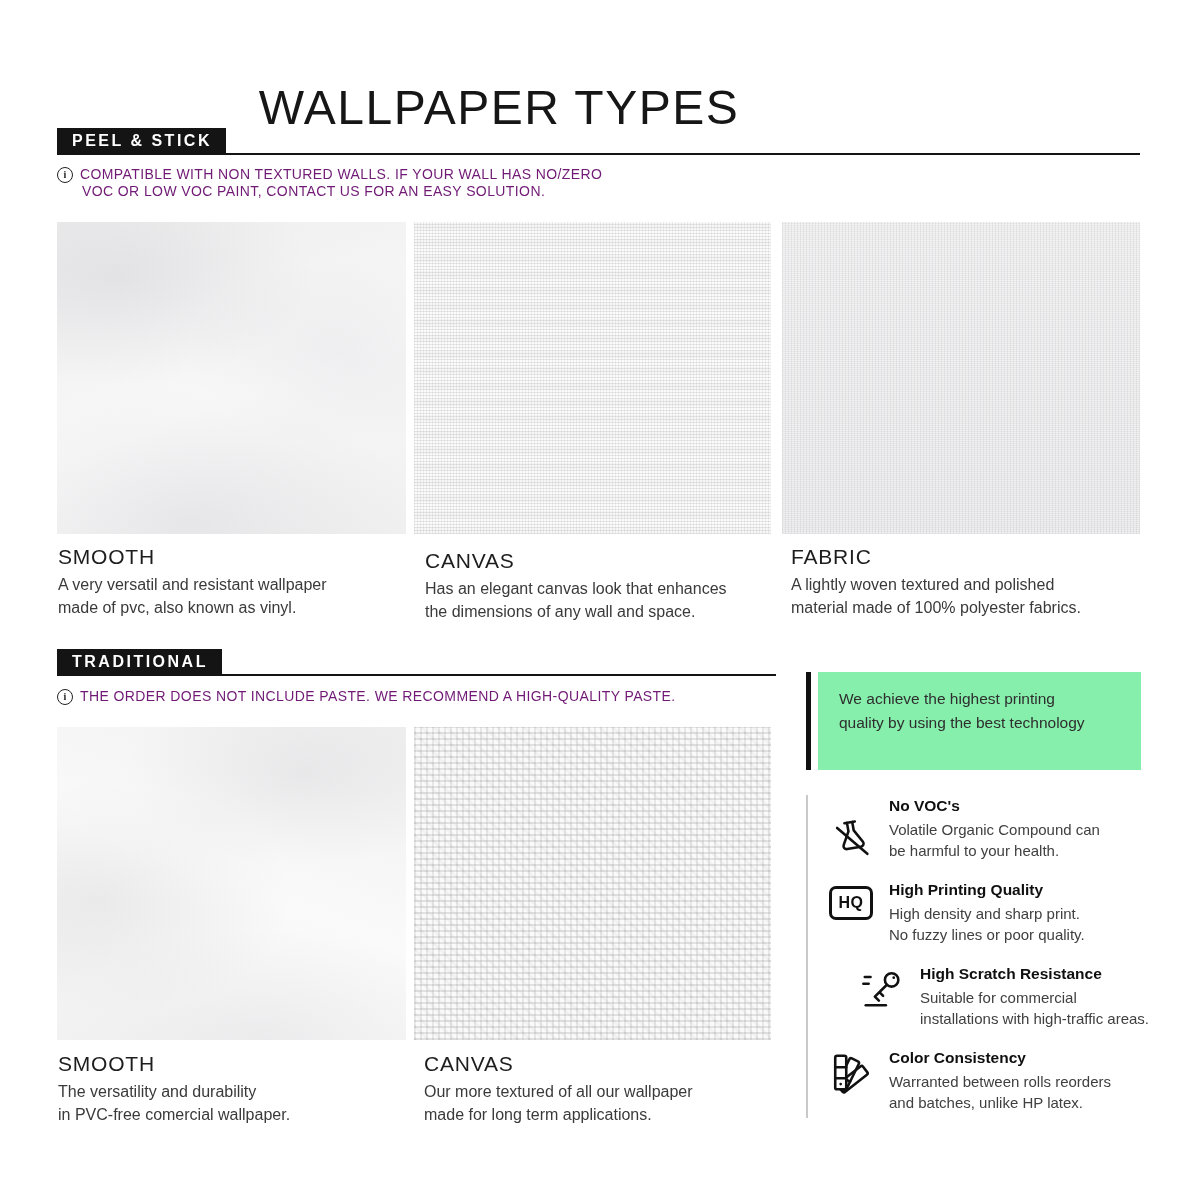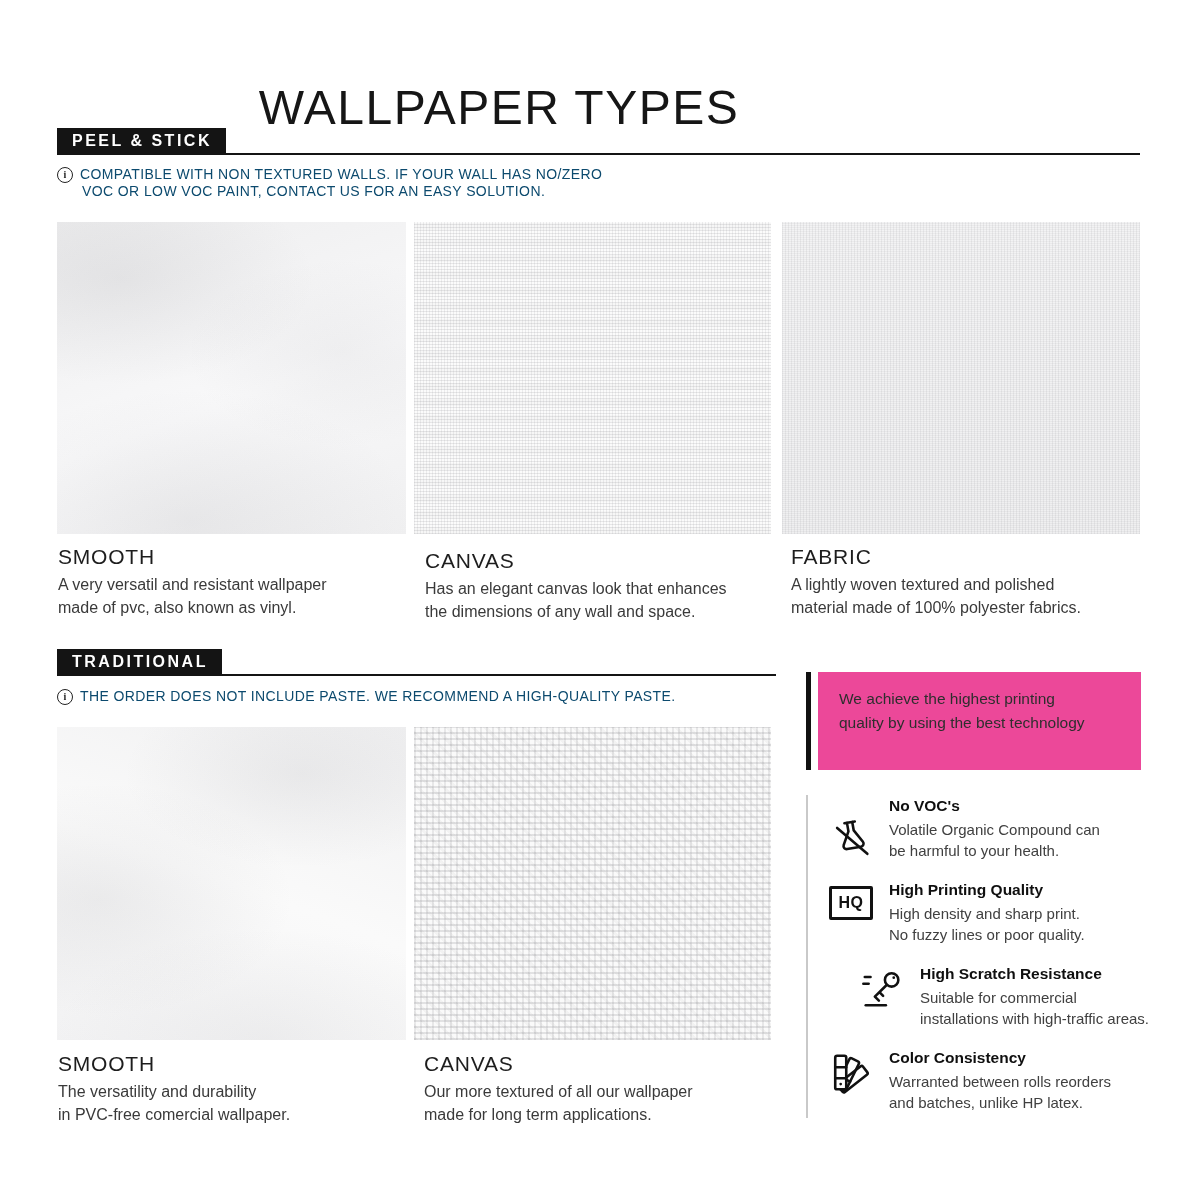--- a/index.html
+++ b/index.html
@@ -26,21 +26,21 @@
 
   
   .note{display:flex;align-items:flex-start;}
   .info-icon{
     flex:0 0 auto;width:14px;height:14px;border:1.4px solid #222;border-radius:50%;
     display:flex;align-items:center;justify-content:center;
     font-size:10px;font-weight:bold;color:#222;margin:1px 7px 0 0;
     font-family:"Liberation Serif", serif;line-height:1;
   }
   .note-line{
-    font-size:14px;line-height:17px;letter-spacing:0.4px;color:#0c4a6e;
+    font-size:14px;line-height:17px;letter-spacing:0.4px;color:#701a75;
     white-space:nowrap;font-weight:500;
   }
 
   
   .swatch{height:312px;}
   .tex-smooth-a{
     background:
       radial-gradient(90% 55% at 18% 18%, rgba(115,115,122,.11), transparent 62%),
       radial-gradient(75% 50% at 82% 42%, rgba(115,115,122,.07), transparent 60%),
       radial-gradient(100% 65% at 38% 96%, rgba(115,115,122,.10), transparent 65%),
@@ -75,33 +75,33 @@
   }
 
   .sw-label{
     font-size:21px;letter-spacing:0.8px;color:#1d1d1d;font-weight:500;white-space:nowrap;
   }
   .sw-desc{font-size:16px;line-height:23px;color:#3a3a3a;}
   .sw-desc div{white-space:nowrap;}
 
   
   .quote-bar{width:5px;background:#111111;}
-  .quote-panel{background:#ec4899;}
+  .quote-panel{background:#86efac;}
   .quote-text{padding:15px 0 0 21px;font-size:15.5px;line-height:24px;color:#2e2e2e;}
   .quote-text div{white-space:nowrap;}
 
   .feat-rail{width:2px;background:#c9c9c9;}
   .feature{display:flex;}
   .feat-icon{flex:0 0 60px;padding-top:1px;}
   .feat-title{font-size:15.5px;font-weight:bold;color:#0f0f0f;margin-bottom:4px;white-space:nowrap;}
   .feat-desc{font-size:15px;line-height:21px;color:#404040;}
   .feat-desc div{white-space:nowrap;}
 
   .hq-badge{
-    width:38px;height:28px;border:3px solid #111;border-radius:2px;
+    width:38px;height:28px;border:3px solid #111;border-radius:7px;
     display:flex;align-items:center;justify-content:center;
     font-size:16px;font-weight:bold;letter-spacing:0.5px;color:#111;
     margin-top:4px;
   }
   svg.ficon{display:block;}
 </style>
 </head>
 <body>
 
 <h1 class="abs page-title">WALLPAPER TYPES</h1>

